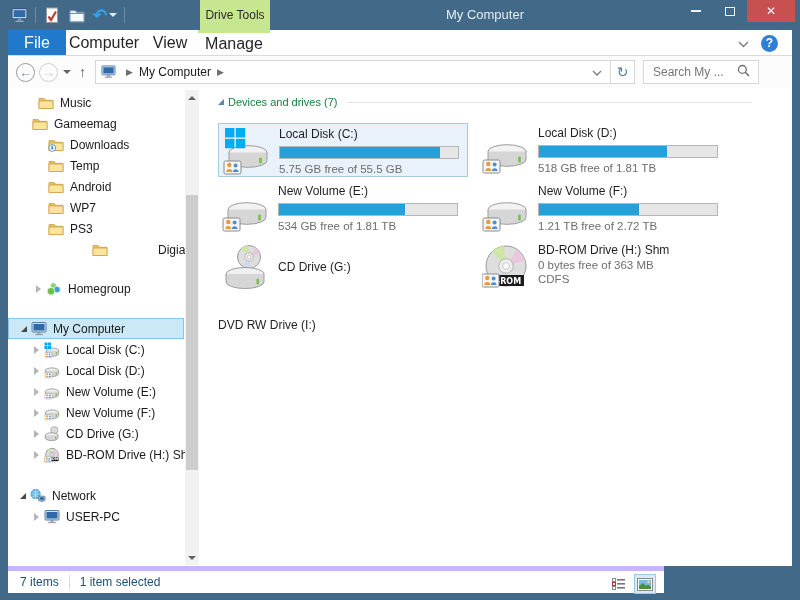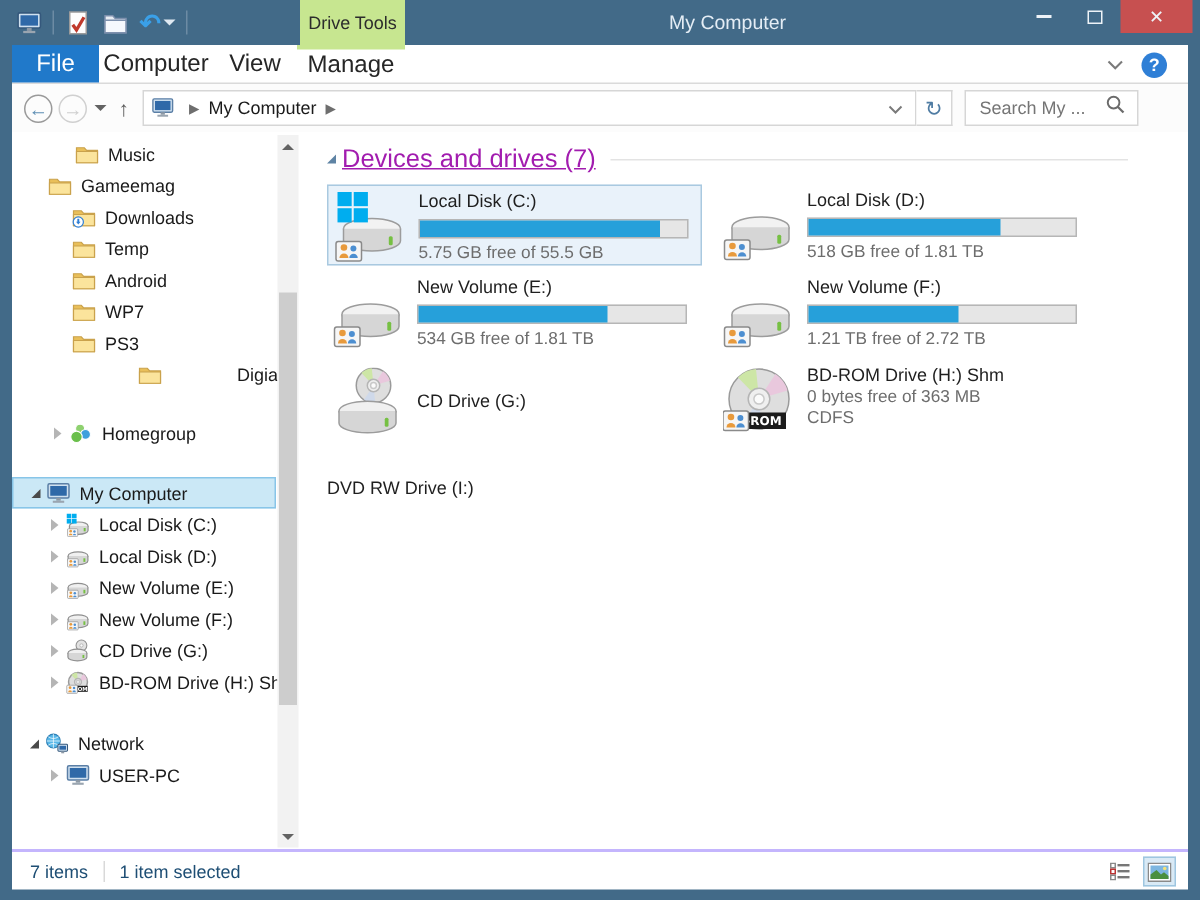--- a/index.html
+++ b/index.html
@@ -56,37 +56,37 @@
   .sscroll{position:absolute;left:177px;top:2px;width:14px;height:475px;background:#f2f2f2;}
   .sarrow{position:absolute;left:0;width:14px;height:15px;display:flex;align-items:center;justify-content:center;}
   .sthumb{position:absolute;left:1px;width:12px;background:#cdcdcd;}
   .chev{width:0;height:0;border-left:4px solid transparent;border-right:4px solid transparent;}
   .chev.up{border-bottom:4px solid #636363;}
   .chev.down{border-top:4px solid #636363;}
 
   .main{position:absolute;left:196px;top:0;width:588px;height:478px;}
   .grp{position:absolute;left:14px;top:8px;width:534px;display:flex;align-items:center;}
   .grp .tw.exp{border-bottom-color:#5e83a4;}
-  .grp-title{color:#a21caf;font-size:17px;margin-right:10px;white-space:nowrap;text-decoration:underline;}
+  .grp-title{color:#15803d;font-size:11px;margin-right:10px;white-space:nowrap;}
   .grp-rule{flex:1;border-top:1px solid #e3e3e3;height:0;}
 
   .tile{position:absolute;width:250px;display:flex;cursor:default;}
   .tile.sel{background:#e9f2fa;border:1px solid #a9c9e0;}
   .tico{width:48px;height:48px;flex:none;margin:3px 8px 0 4px;}
   .tbody{padding-top:3px;min-width:0;}
   .tname{font-size:12px;color:#1f1f1f;white-space:nowrap;}
   .tbar{width:180px;height:13px;border:1px solid #b6b6b6;background:#e6e6e6;margin-top:5px;}
   .tfill{height:100%;background:#26a0da;}
   .tfree{font-size:11.5px;color:#6d6d6d;margin-top:4px;white-space:nowrap;}
   .tline{font-size:11.5px;color:#6d6d6d;margin-top:2px;}
   .tile.centered{align-items:center;}
   .tile.centered .tbody{padding-top:0;}
 
   
-  .statusbar{position:absolute;left:8px;top:566px;width:784px;height:27px;background:#fff;border-top:2px solid #c4b5fd;display:flex;align-items:center;font-size:12px;color:#1e4e74;}
+  .statusbar{position:absolute;left:8px;top:566px;width:656px;height:27px;background:#fff;border-top:5px solid #c4b5fd;display:flex;align-items:center;font-size:12px;color:#1e4e74;}
   .statusbar .sep{width:1px;height:14px;background:#d9d9d9;margin:0 10px;}
   .viewbtns{position:absolute;right:8px;top:3px;display:flex;gap:4px;}
   .viewbtn{width:22px;height:20px;display:flex;align-items:center;justify-content:center;border:1px solid transparent;}
   .viewbtn.sel{background:#d9eaf6;border-color:#9ec6e0;}
 </style>
 </head>
 <body>
 
 <div class="frame">
 
@@ -180,21 +180,21 @@
         <svg width="13" height="13" viewBox="0 0 13 13">
             <circle cx="5.4" cy="5.4" r="3.9" fill="none" stroke="#6b6b6b" stroke-width="1.3"></circle>
             <path d="M8.3 8.3 L12 12" stroke="#6b6b6b" stroke-width="1.5"></path>
           </svg>
       </span>
     </div>
   </div>
 
   <div class="bodyarea">
     <div class="sidebar" id="tree" style="padding-top: 4px;">
-        <div class="trow" style="padding-left: 32px;">
+        <div class="trow" style="padding-left: 20px;">
           <span class="tw none"></span>
           <span class="ticon">
             <svg width="16" height="16" viewBox="0 0 16 16">
               <path d="M1 3.5 h5.2 l1.6 1.8 H15 v8.2 H1 Z" fill="#e9bf59" stroke="#caa24c" stroke-width="0.8"></path>
               <path d="M1 6 h14 v7.5 H1 Z" fill="#fbe49c" stroke="#caa24c" stroke-width="0.8"></path>
             </svg>
           </span>
           <span class="tlabel">Music</span>
         </div>
         <div class="trow" style="padding-left: 14px;">

